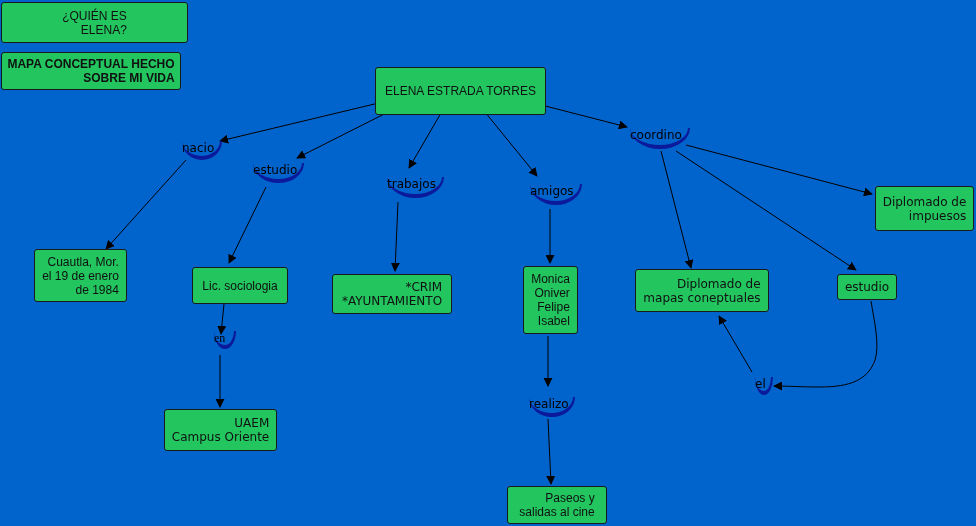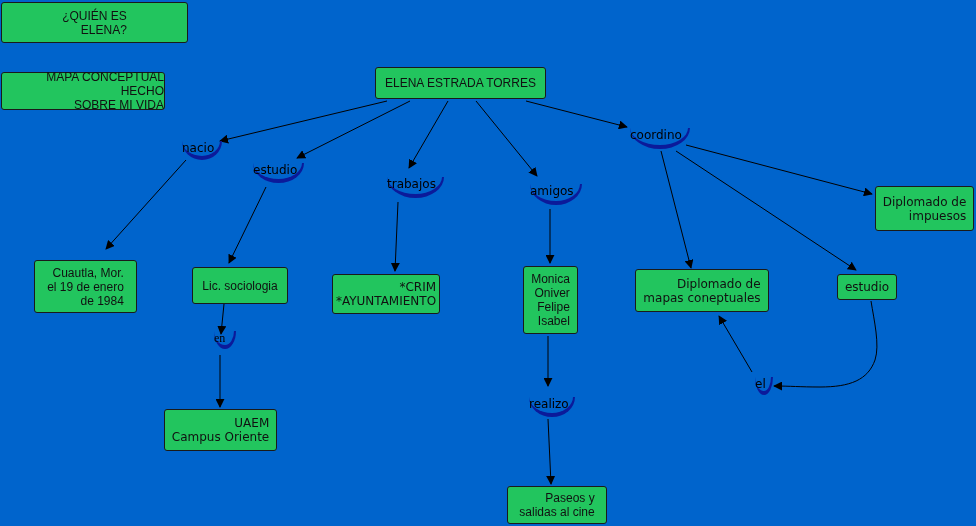--- a/index.html
+++ b/index.html
@@ -45,31 +45,31 @@
     <line x1="220" y1="355" x2="220" y2="407" marker-end="url(#arr)"></line>
     <line x1="548" y1="336" x2="548" y2="386" marker-end="url(#arr)"></line>
     <line x1="548" y1="419" x2="551" y2="484" marker-end="url(#arr)"></line>
     <path d="M871,301 C874,320 880,345 875,360 C868,380 850,387 820,387 C800,387 790,386 774,386" marker-end="url(#arr)"></path>
     <line x1="752" y1="372" x2="719" y2="316" marker-end="url(#arr)"></line>
   </g>
 </svg>
 
 <div class="node sans" style="left:1px;top:2px;width:187px;height:41px;">¿QUIÉN ES
 ELENA?</div>
-<div class="node sans" style="left:1px;top:72px;width:164px;height:38px;">MAPA CONCEPTUAL HECHO
+<div class="node sans" style="left:1px;top:52px;width:180px;height:38px;font-weight:bold;">MAPA CONCEPTUAL HECHO
 SOBRE  MI VIDA</div>
 
-<div class="node sans" style="left:375px;top:67px;width:171px;height:32px;">ELENA ESTRADA TORRES</div>
-<div class="node sans" style="left:34px;top:260px;width:103px;height:53px;">Cuautla, Mor.
+<div class="node sans" style="left:375px;top:67px;width:171px;height:48px;">ELENA ESTRADA TORRES</div>
+<div class="node sans" style="left:34px;top:249px;width:93px;height:53px;">Cuautla, Mor.
 el 19 de enero
 de 1984</div>
 <div class="node sans" style="left:180px;top:267px;width:96px;height:37px;margin-left:12px;">Lic. sociologia</div>
 <div class="node dv" style="left:164px;top:409px;width:113px;height:42px;">UAEM
 Campus Oriente</div>
-<div class="node dv" style="left:332px;top:274px;width:108px;height:40px;">*CRIM
+<div class="node dv" style="left:332px;top:274px;width:120px;height:40px;">*CRIM
 *AYUNTAMIENTO</div>
 <div class="node sans" style="left:523px;top:266px;width:55px;height:68px;">Monica
 Oniver
 Felipe
 Isabel</div>
 <div class="node sans" style="left:507px;top:486px;width:100px;height:38px;">Paseos y
 salidas al cine</div>
 <div class="node dv" style="left:635px;top:269px;width:134px;height:43px;">Diplomado de
 mapas coneptuales</div>
 <div class="node dv" style="left:837px;top:274px;width:60px;height:26px;">estudio</div>

